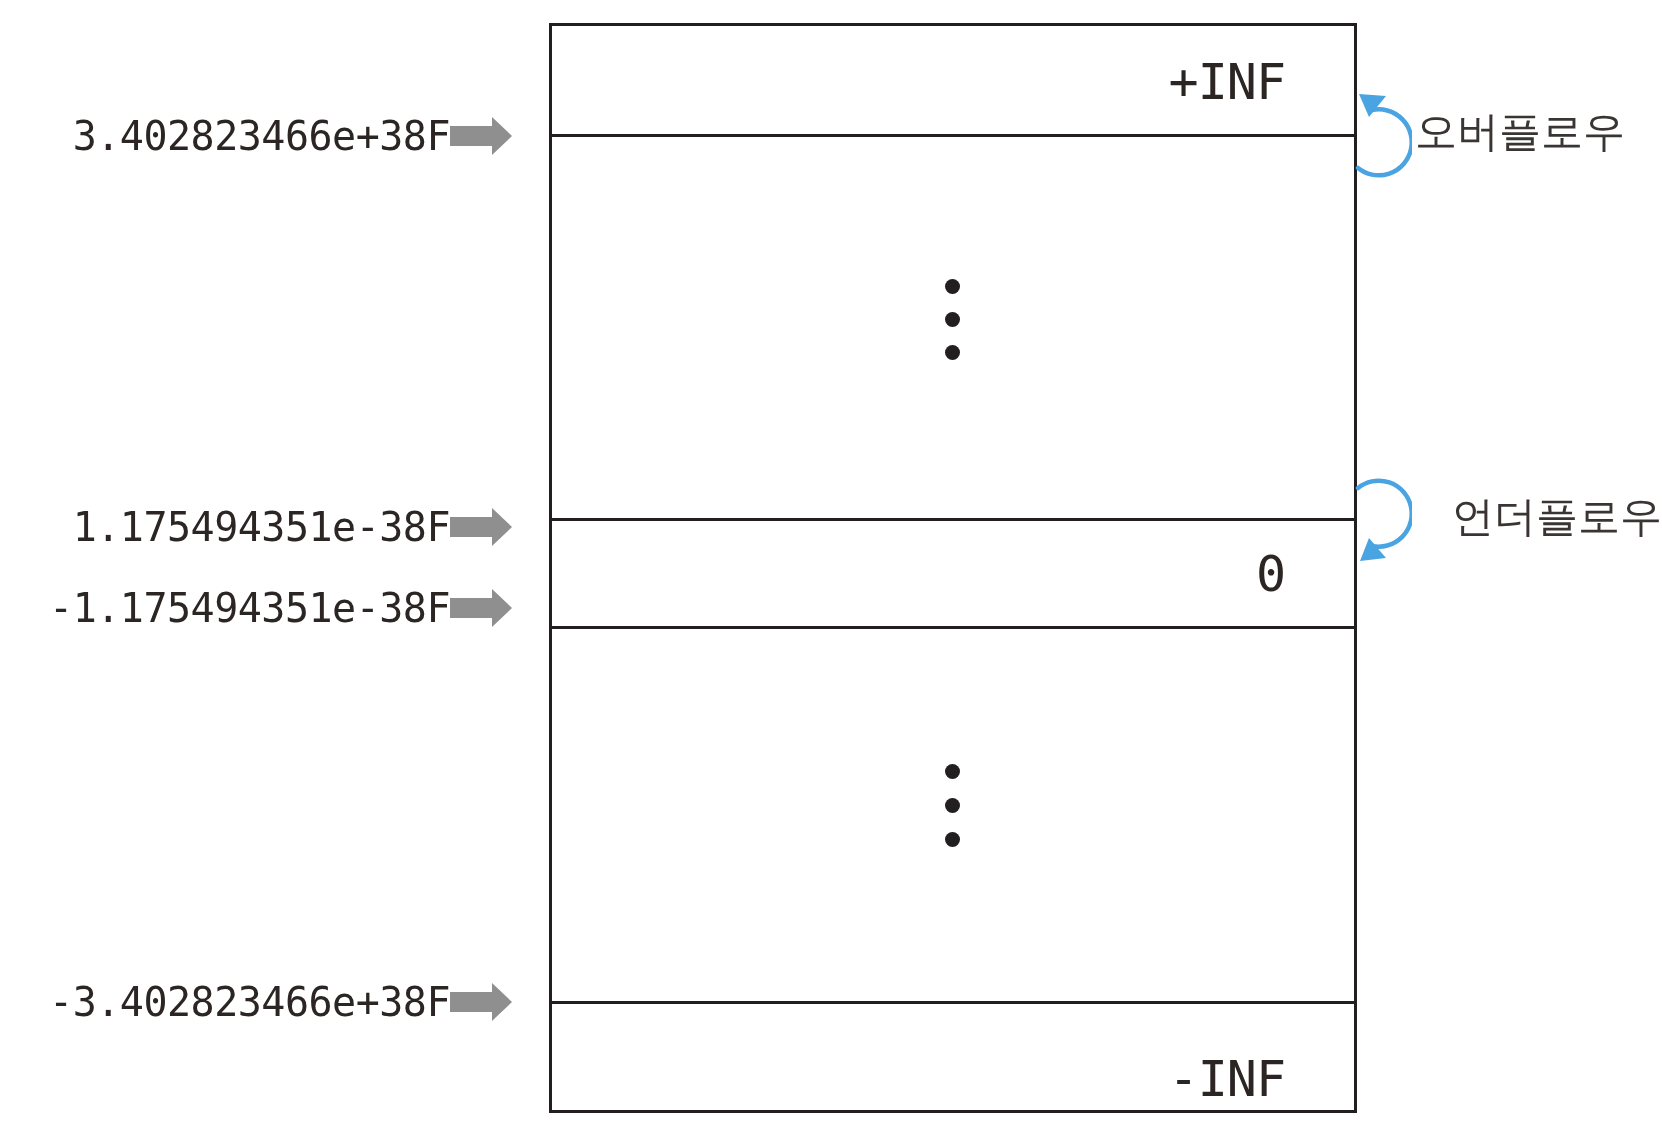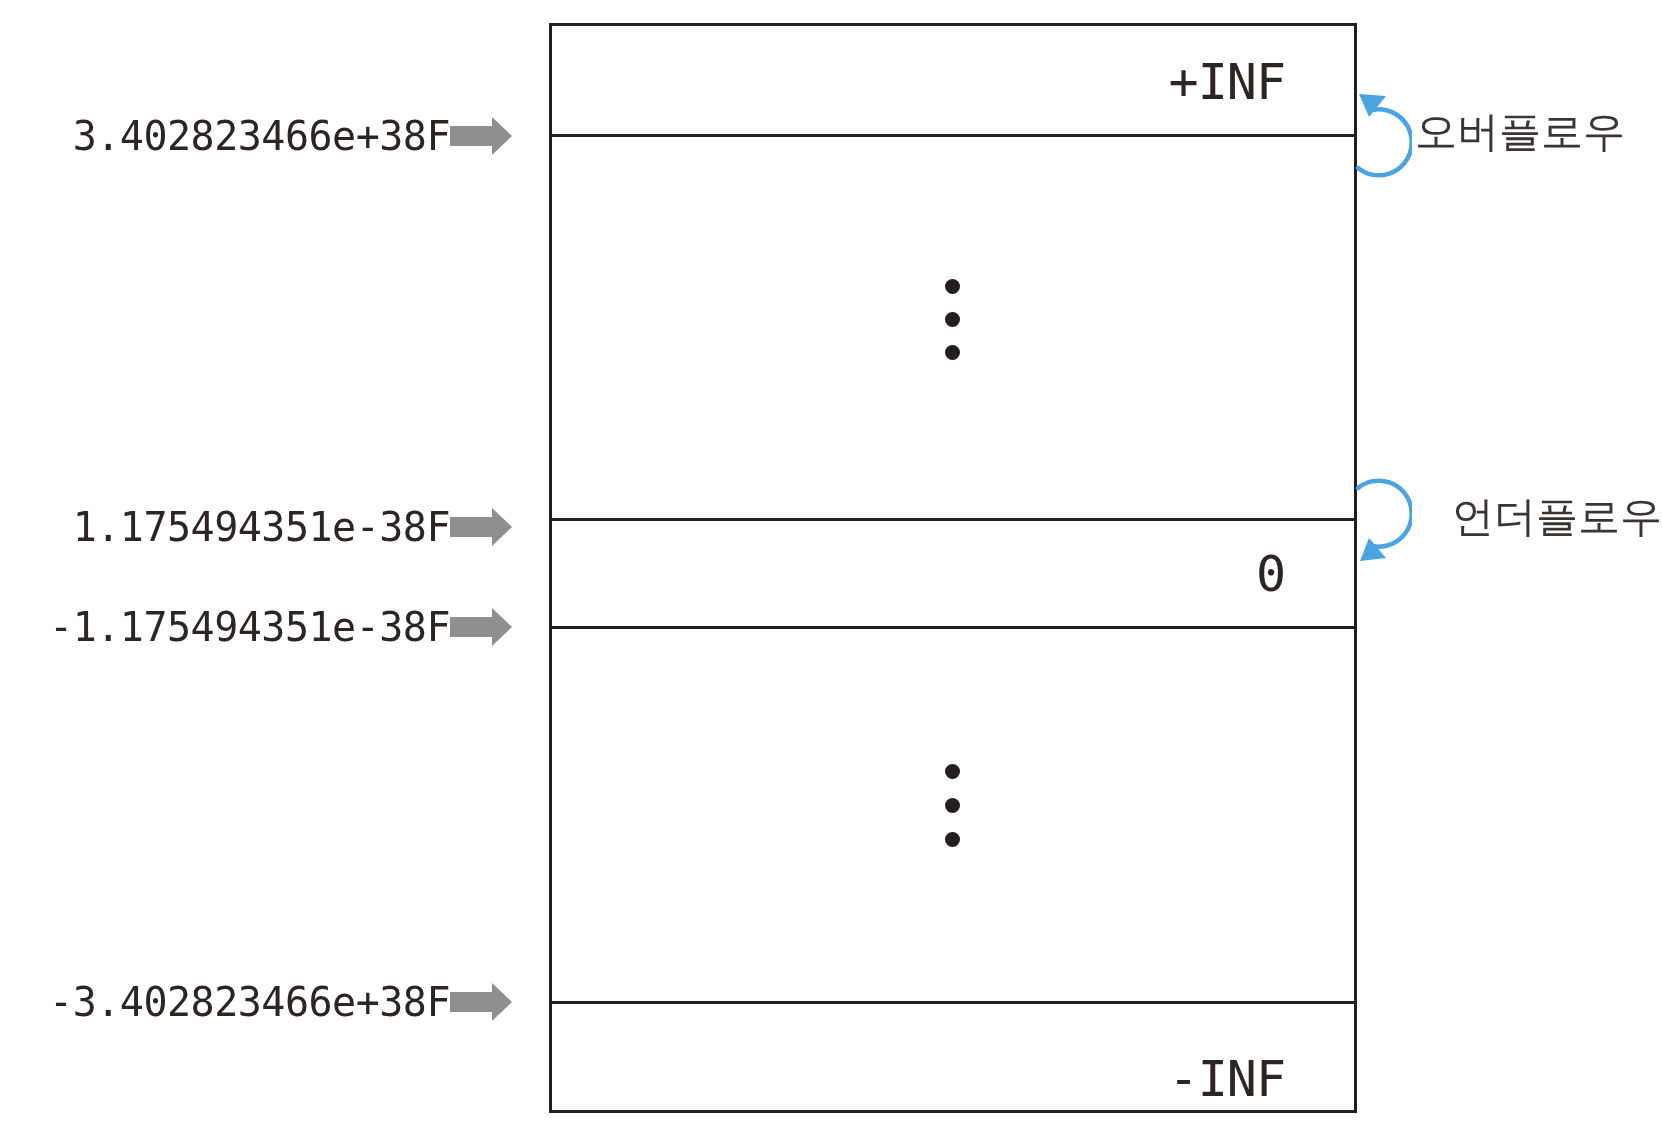--- a/index.html
+++ b/index.html
@@ -60,21 +60,21 @@
   .value-row{
     position:absolute;
     right:1150px;
     transform:translateY(-50%);
     display:flex;
     align-items:center;
     white-space:pre;
   }
   .vr1{top:136px;}
   .vr2{top:509px;margin-top:18px;}
-  .vr3{top:627px;}
+  .vr3{top:608px;}
   .vr4{top:1002px;align-items:center;}
   .value-text{
     font-size:40px;
     letter-spacing:-0.5px;
     color:#2b2523;
     line-height:1;
   }
   .gray-arrow{display:block;}
   .blue-arrow{position:absolute;}
   .ba-over{left:1352px; top:86px;}

